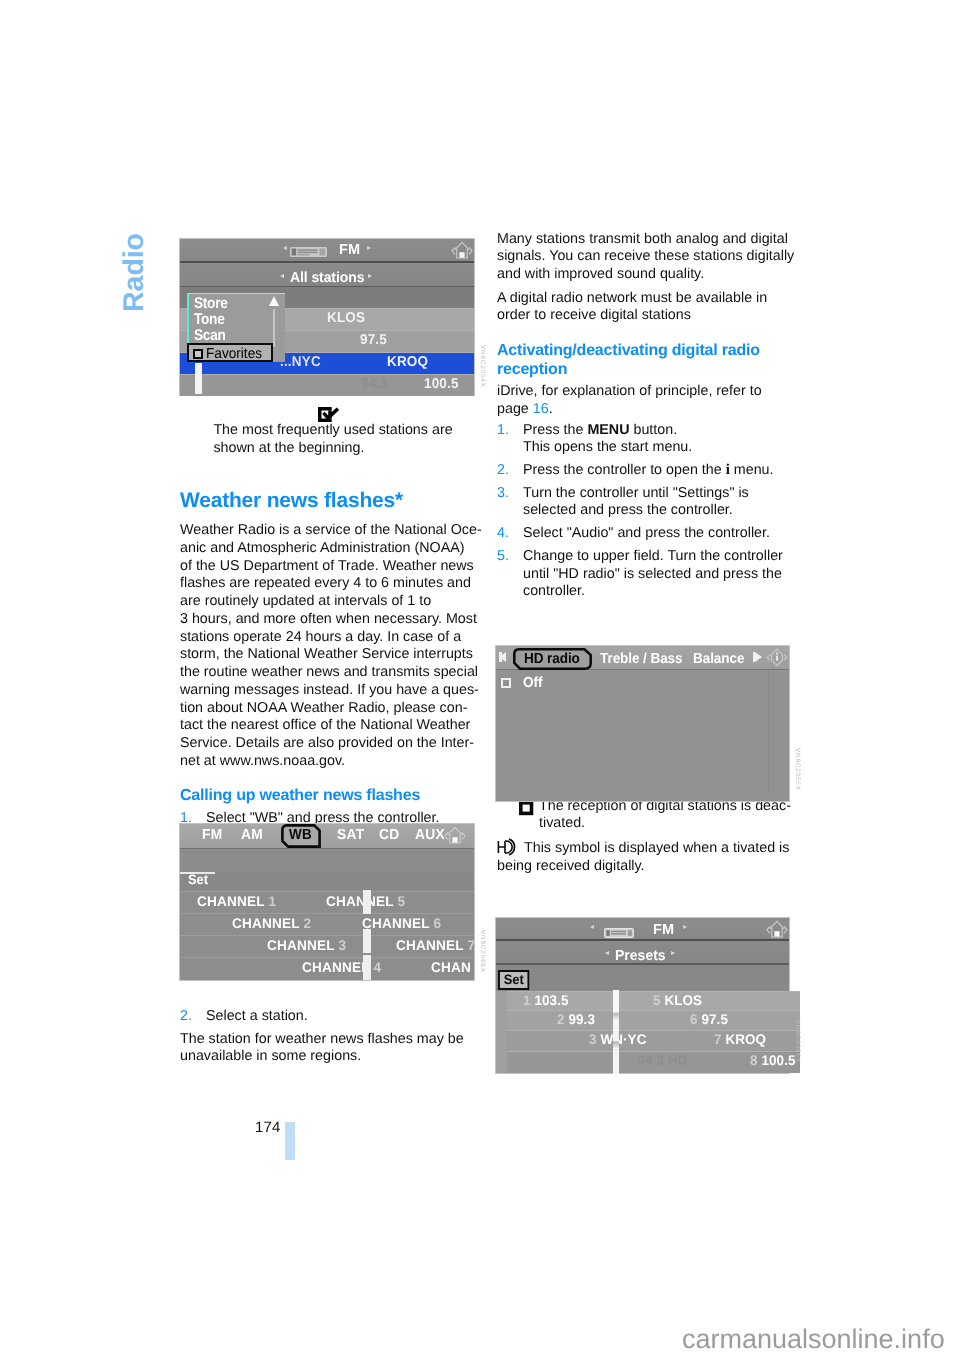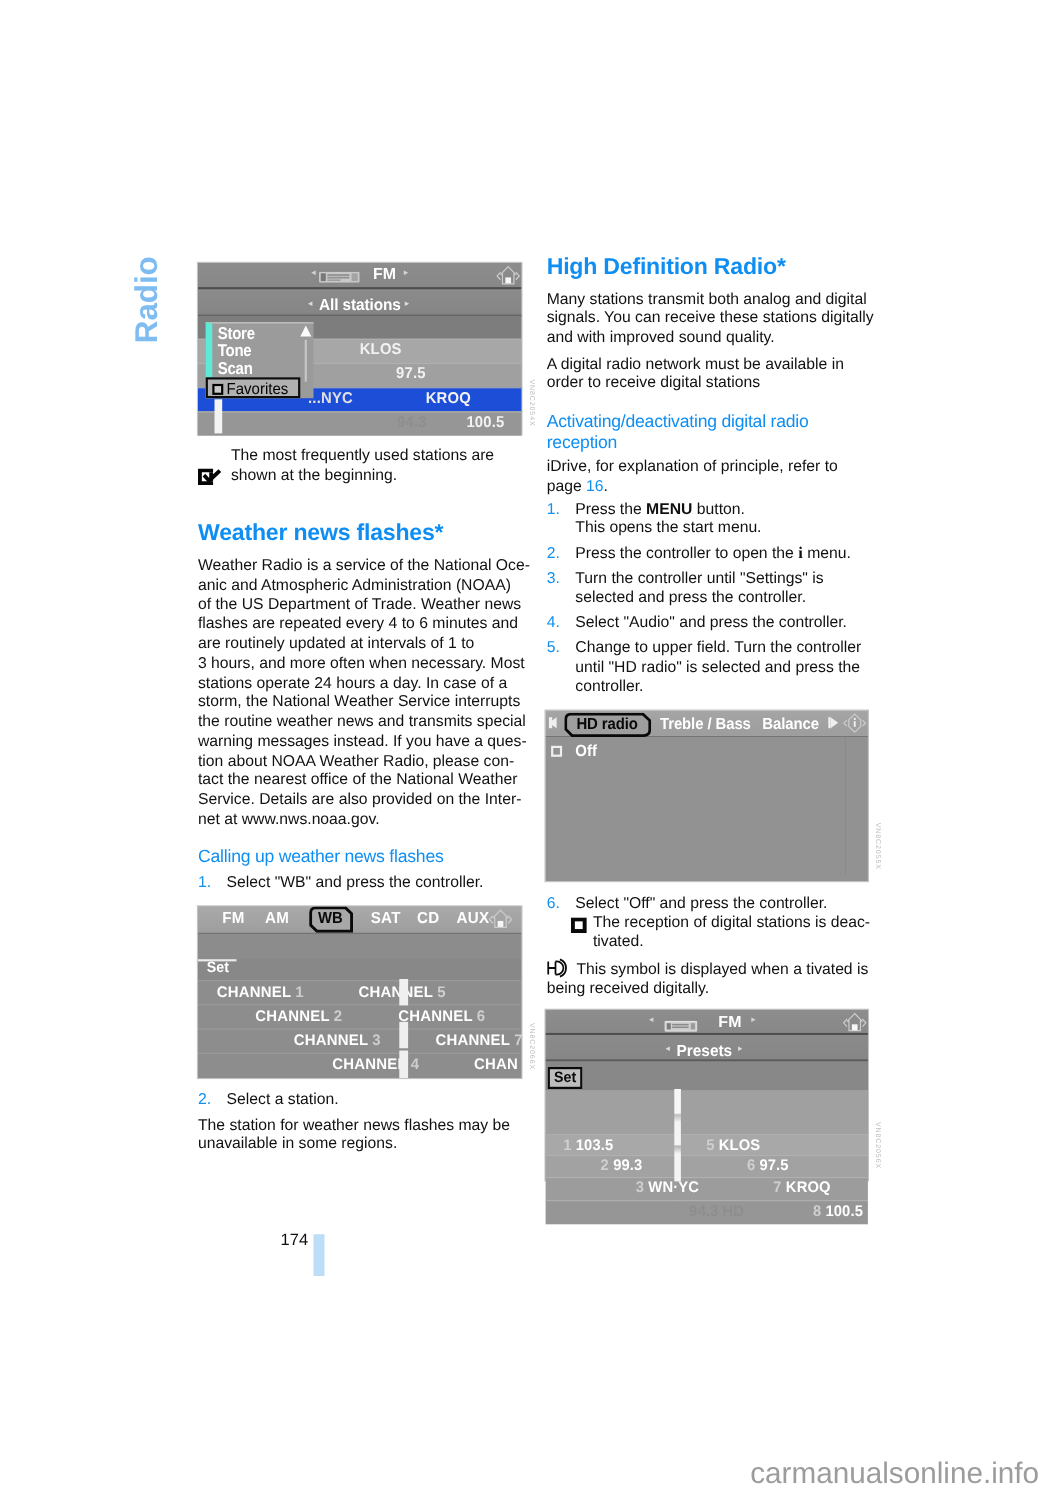--- a/index.html
+++ b/index.html
@@ -16,21 +16,21 @@
 
   
   .col{position:absolute;width:306px;}
   .colL{left:180px;top:237px;}
   .colR{left:497px;top:230.5px;}
 
   p{margin:0 0 6px 0;font-size:14.3px;line-height:17.72px;color:#111;}
   h2{margin:19px 0 9px 0;font-size:21px;color:#0e8ef2;font-weight:bold;line-height:24px;
      letter-spacing:-0.2px;}
   h2.first{margin-top:0;}
-  h3{margin:16px 0 4px 0;font-size:16px;color:#0e8ef2;font-weight:normal;line-height:19px;letter-spacing:-0.2px;}
+  h3{margin:16px 0 4px 0;font-size:16px;color:#0e8ef2;font-weight:bold;line-height:19px;letter-spacing:-0.2px;}
 
   
   .step{position:relative;padding-left:26px;margin:0 0 5.4px 0;font-size:14.3px;line-height:17.5px;color:#111;}
   .step .n{position:absolute;left:0;top:0;color:#1190f0;font-weight:normal;}
   .linkno{color:#1190f0;}
 
   
   .note{font-size:14.3px;line-height:17.65px;color:#111;margin:0 0 9px 0;}
   .ico{display:inline-block;vertical-align:-1px;}
 
@@ -72,21 +72,21 @@
 .sta{position:absolute;color:#f2f2f2;font-size:14.2px;font-weight:bold;top:3px;
   transform:scaleX(0.95);transform-origin:left;letter-spacing:0.2px;line-height:14px;}
 .sta.a{left:147px;}
 .sta.b{left:180px;}
 .sta.c{left:100px;color:#e0e0e0;}
 .sta.d{left:207px;}
 .sta.e{left:181px;color:#8e8e8e;}
 .sta.f{left:244px;}
 .s1-scrollstub{position:absolute;left:15px;top:124px;width:7px;height:31px;background:#f4f4f4;}
 .s1-menu{position:absolute;left:7px;top:54px;width:98px;height:69px;background:#9b9b9b;
-  border-top:1px solid #cdcdcd;border-left:6px solid #5eead4;box-sizing:border-box;}
+  border-top:1px solid #cdcdcd;border-left:2px solid #5eead4;box-sizing:border-box;}
 .s1-mi{position:absolute;left:5px;color:#fff;font-size:15.5px;font-weight:bold;line-height:16px;
   transform:scaleX(0.88);transform-origin:left;letter-spacing:-0.3px;}
 .s1-mi.m0{top:2px;}
 .s1-mi.m1{top:18px;}
 .s1-mi.m2{top:34px;}
 .s1-msb{position:absolute;left:80px;top:2px;width:12px;height:66px;}
 .s1-msb:after{content:"";position:absolute;left:4px;top:13px;width:2px;height:38px;background:#c6c6c6;}
 .s1-mup{position:absolute;left:0px;top:0;width:0;height:0;border-left:5px solid transparent;
   border-right:5px solid transparent;border-bottom:10px solid #fbfbfb;}
 .s1-fav{position:absolute;left:7px;top:104px;width:86px;height:19px;background:#b1b1b1;
@@ -173,42 +173,42 @@
   background:linear-gradient(#8b8b8b,#868686);border-bottom:2px solid #5a5a5a;box-sizing:border-box;}
 .s4-b2l{position:absolute;left:109px;top:8px;color:#dcdcdc;font-size:8px;line-height:8px;}
 .s4-b2t{position:absolute;left:119px;top:7.5px;color:#fff;font-size:14.6px;font-weight:bold;
   transform:scaleX(0.96);transform-origin:left;line-height:14px;}
 .s4-b2r{position:absolute;left:175px;top:8px;color:#dcdcdc;font-size:8px;line-height:8px;}
 .s4-setrow{position:absolute;left:0;top:47px;width:293px;height:26px;background:#888;}
 .s4-settab{position:absolute;left:1.5px;top:4.5px;padding:0 4px;color:#0b0b0b;font-size:13.6px;
   font-weight:bold;background:#bdbdbd;border:2px solid #0b0b0b;line-height:12px;padding-top:2px;padding-bottom:2px;
   transform:scaleX(0.95);transform-origin:left;}
 .s4-list{position:absolute;left:0;top:73px;width:293px;height:82px;background:#a0a0a0;}
-.s4-row{position:absolute;left:0;width:293px;height:20px;margin-top:40px;}
+.s4-row{position:absolute;left:11px;width:293px;height:20px;}
 .s4-row:before{content:"";position:absolute;left:0;top:0;width:293px;height:1px;background:#b0b0b0;}
 .s4-row.pr0{top:0;height:19px;background:#a8a8a8;}
 .s4-row.pr1{top:19px;height:20px;background:#a2a2a2;}
 .s4-row.pr2{top:39px;height:21px;background:#9c9c9c;}
 .s4-row.pr3{top:60px;height:22px;background:#969696;}
 .s4-pl,.s4-pr{position:absolute;top:3px;color:#fff;font-size:14px;font-weight:bold;
   transform:scaleX(0.96);transform-origin:left;white-space:nowrap;line-height:13px;letter-spacing:0.1px;}
 .s4-pl .dim,.s4-pr .dim{color:#cfcfcf;}
 .s4-pl.p0{left:16px;} .s4-pr.q0{left:146px;}
 .s4-pl.p1{left:50px;} .s4-pr.q1{left:183px;}
 .s4-pl.p2{left:82px;} .s4-pr.q2{left:207px;}
 .s4-pl.p3{left:119px;color:#8e8e8e;} .s4-pl.p3 .dim{color:#969696;}
 .s4-pr.q3{left:243px;}
 .s4-cursor{position:absolute;left:117px;top:-1px;width:6px;height:84px;
   background:linear-gradient(#f7f7f7 26%, #bdbdbd 28%, #f4f4f4 36%, #f4f4f4 60%, #b6b6b6 62%, #f4f4f4 70%);}
 
 
 .lines .ln, p > .ln{display:block;}
 .ico{display:inline-block;}
 
-.note.hang{display:flex;align-items:flex-end;}
+.note.hang{display:flex;align-items:center;flex-direction:column;}
 .note.hang > .ico{flex:0 0 auto;}
 .note.hang > .lines{display:block;flex:1 1 auto;}
 .note.hang > .ico.checkmarkbox{width:30px;height:15px;margin-top:1px;}
 .substep.hang{display:flex;align-items:flex-start;}
 .substep.hang > .ico{flex:0 0 auto;width:20px;height:15px;margin-top:3px;}
 .substep.hang > .lines{display:block;flex:1 1 auto;}
 
 .note.hdnote{margin-top:2px;}
 .note.hdnote > .ico.hdico{width:26px;height:18px;vertical-align:-4px;margin-right:1px;}
 .note.hdnote > .hdlines{display:inline;}
@@ -275,21 +275,20 @@
     <div class="step">
       <span class="n">2.</span><span class="lines"><span class="ln">Select a station.</span></span>
     </div>
     <p class="lines">
         <span class="ln">The station for weather news flashes may be</span>
         <span class="ln">unavailable in some regions.</span>
       </p>
   </div>
 
   <div class="col colR">
-    <h2 class="first">High Definition Radio*</h2>
     <p class="lines">
         <span class="ln">Many stations transmit both analog and digital</span>
         <span class="ln">signals. You can receive these stations digitally</span>
         <span class="ln">and with improved sound quality.</span>
       </p>
     <p class="lines">
         <span class="ln">A digital radio network must be available in</span>
         <span class="ln">order to receive digital stations</span>
       </p>
     <h3 class="two">Activating/deactivating digital radio reception</h3>

